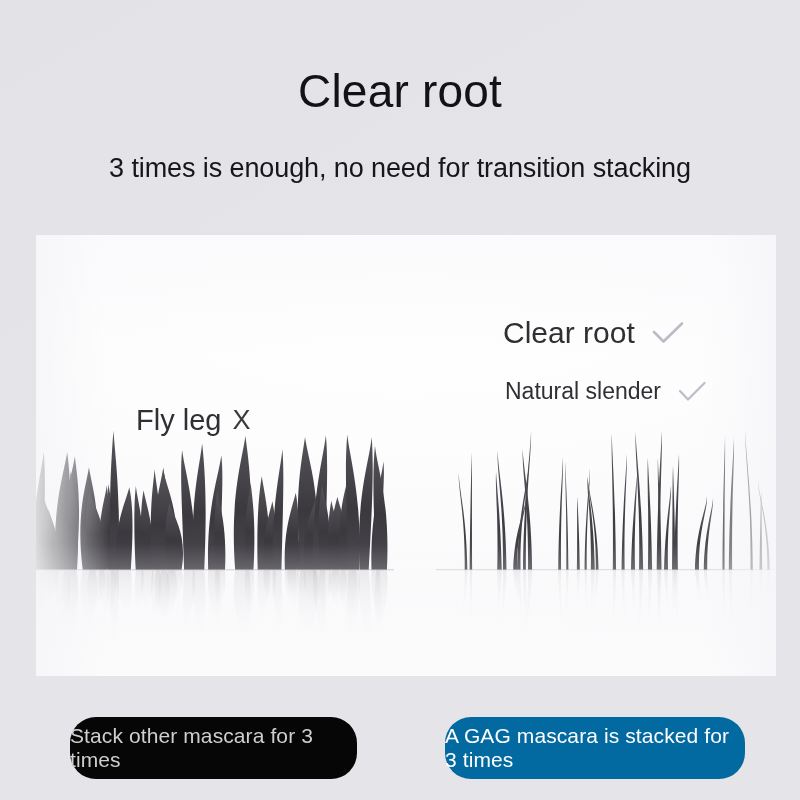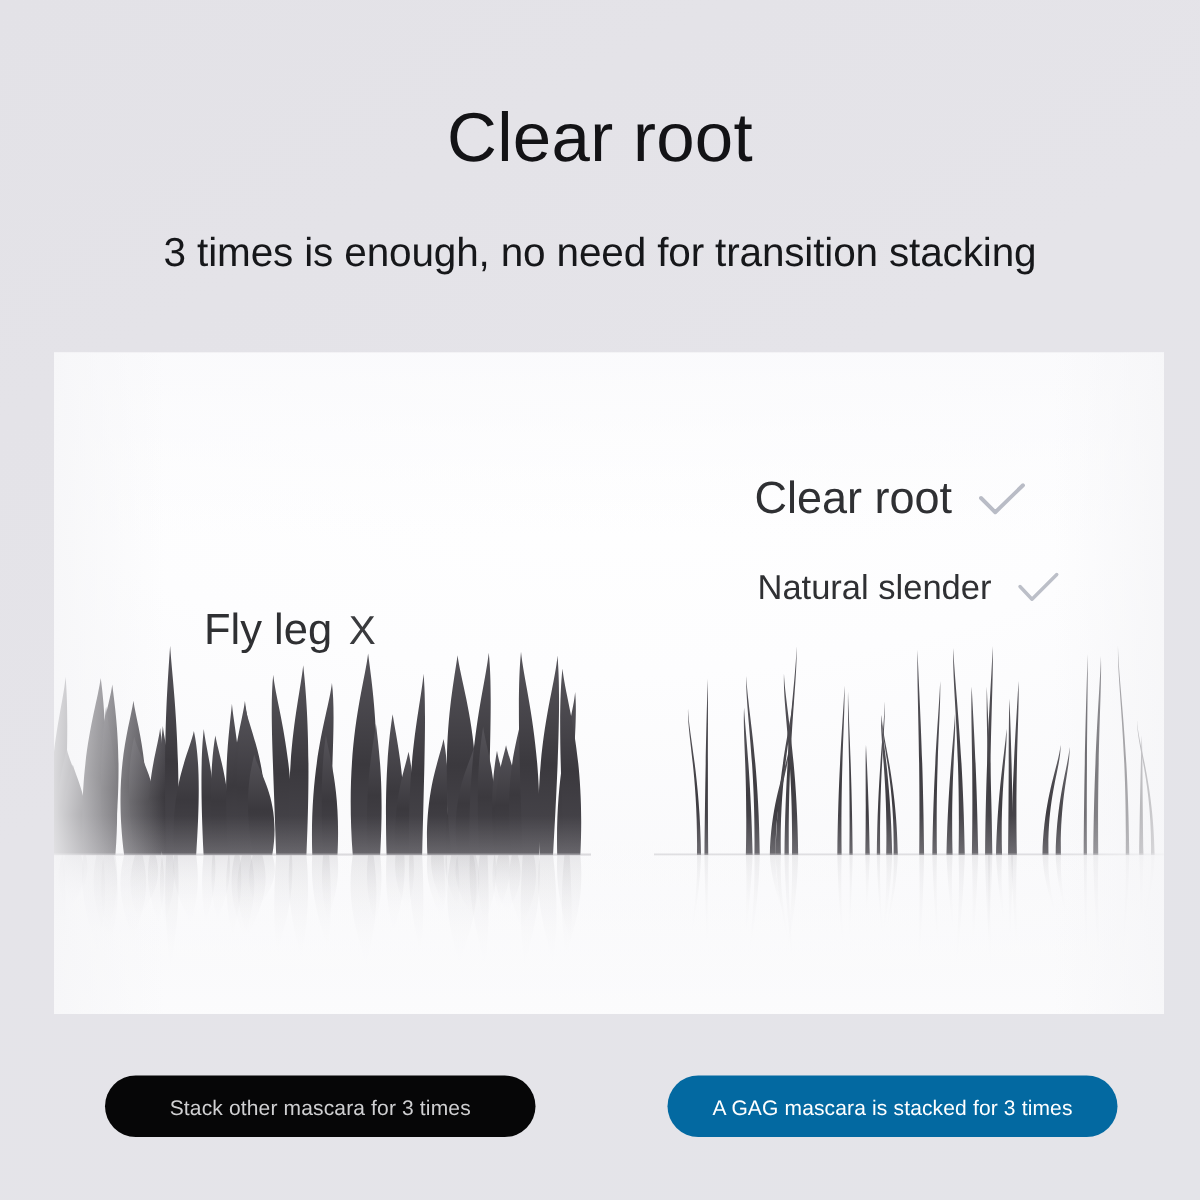--- a/index.html
+++ b/index.html
@@ -110,26 +110,26 @@
   .check {
     margin-left: 16px;
     display: inline-block;
     line-height: 0;
   }
   .check svg { display: block; }
 
   
   .pill {
     position: absolute;
-    height: 41px;
+    height: 62px;
     border-radius: 26px;
     display: flex;
     align-items: center;
     justify-content: center;
-    font-size: 14px;
+    font-size: 21px;
     letter-spacing: 0.1px;
   }
   .pill-left {
     left: 70px;
     top: 717px;
     width: 287px;
     background: #060607;
     color: #cfcfd1;
   }
   .pill-right {

